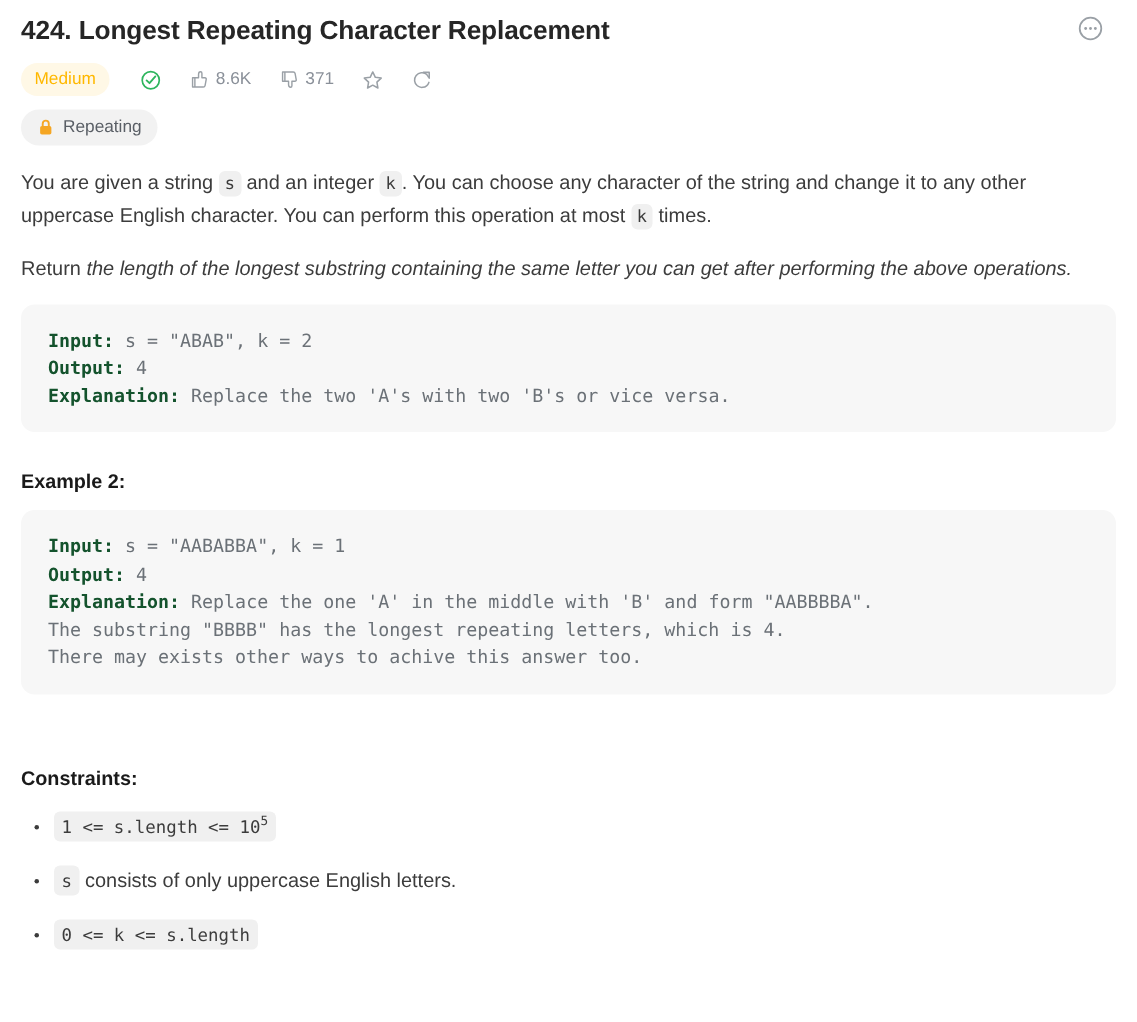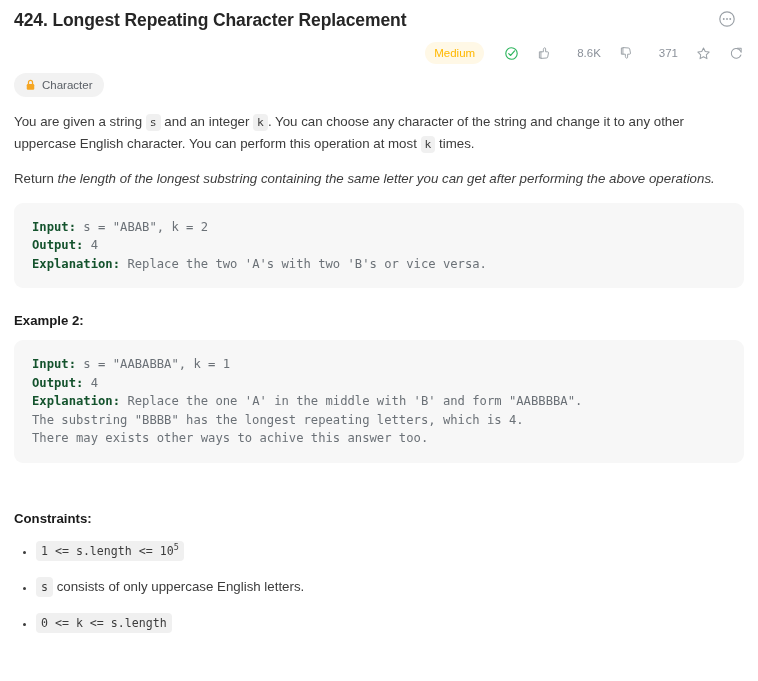--- a/index.html
+++ b/index.html
@@ -49,21 +49,20 @@
     cursor: pointer;
   }
 
   
   .meta-row {
     display: flex;
     align-items: center;
     gap: 0px;
     margin-top: 10px;
     height: 22px;
-    justify-content: flex-end;
   }
   .difficulty-badge {
     display: inline-flex;
     align-items: center;
     justify-content: center;
     height: 22px;
     padding: 0 9px;
     border-radius: 21px;
     background: #fff8e6;
     color: #ffb800;
@@ -75,21 +74,21 @@
   .icon-btn {
     display: inline-flex;
     align-items: center;
     gap: 4px;
     height: 22px;
     color: #9aa0a6;
     font-size: 11.5px;
     cursor: pointer;
     user-select: none;
   }
-  .icon-btn .cnt { color: #8a9099; font-size: 11.5px; margin-left: 22px; }
+  .icon-btn .cnt { color: #8a9099; font-size: 11.5px; }
   .gap-14 { margin-left: 18px; }
   .gap-16 { margin-left: 20px; }
 
   
   .tags-row { margin-top: 9px; height: 24px; display: flex; }
   .company-tag {
     display: inline-flex;
     align-items: center;
     gap: 6px;
     height: 24px;
@@ -235,21 +234,21 @@
   </div>
 
   <div class="tags-row">
     <span class="company-tag">
       <span>
         <svg width="11" height="12" viewBox="0 0 14 16">
           <rect x="2" y="6.6" width="10" height="7.6" rx="1.6" fill="#f5a623"></rect>
           <path d="M4.3 6.6 L4.3 4.6 C4.3 3.1 5.5 1.9 7 1.9 C8.5 1.9 9.7 3.1 9.7 4.6 L9.7 6.6" fill="none" stroke="#f5a623" stroke-width="1.7" stroke-linecap="round"></path>
         </svg>
       </span>
-      <span>Character</span>
+      <span>Repeating</span>
     </span>
   </div>
 
   <p class="desc"><span>You are given a string </span><code class="chip">s</code><span> and an integer </span><code class="chip">k</code><span>. You can choose any character of the string and change it to any other uppercase English character. You can perform this operation at most </span><code class="chip">k</code><span> times.</span></p>
 
   <p class="desc second"><span>Return </span><em>the length of the longest substring containing the same letter you can get after performing the above operations.</em></p>
 
   <pre class="codeblock"><b>Input:</b><span> s = "ABAB", k = 2</span>
 <b>Output:</b><span> 4</span>
 <b>Explanation:</b><span> Replace the two 'A's with two 'B's or vice versa.</span></pre>

